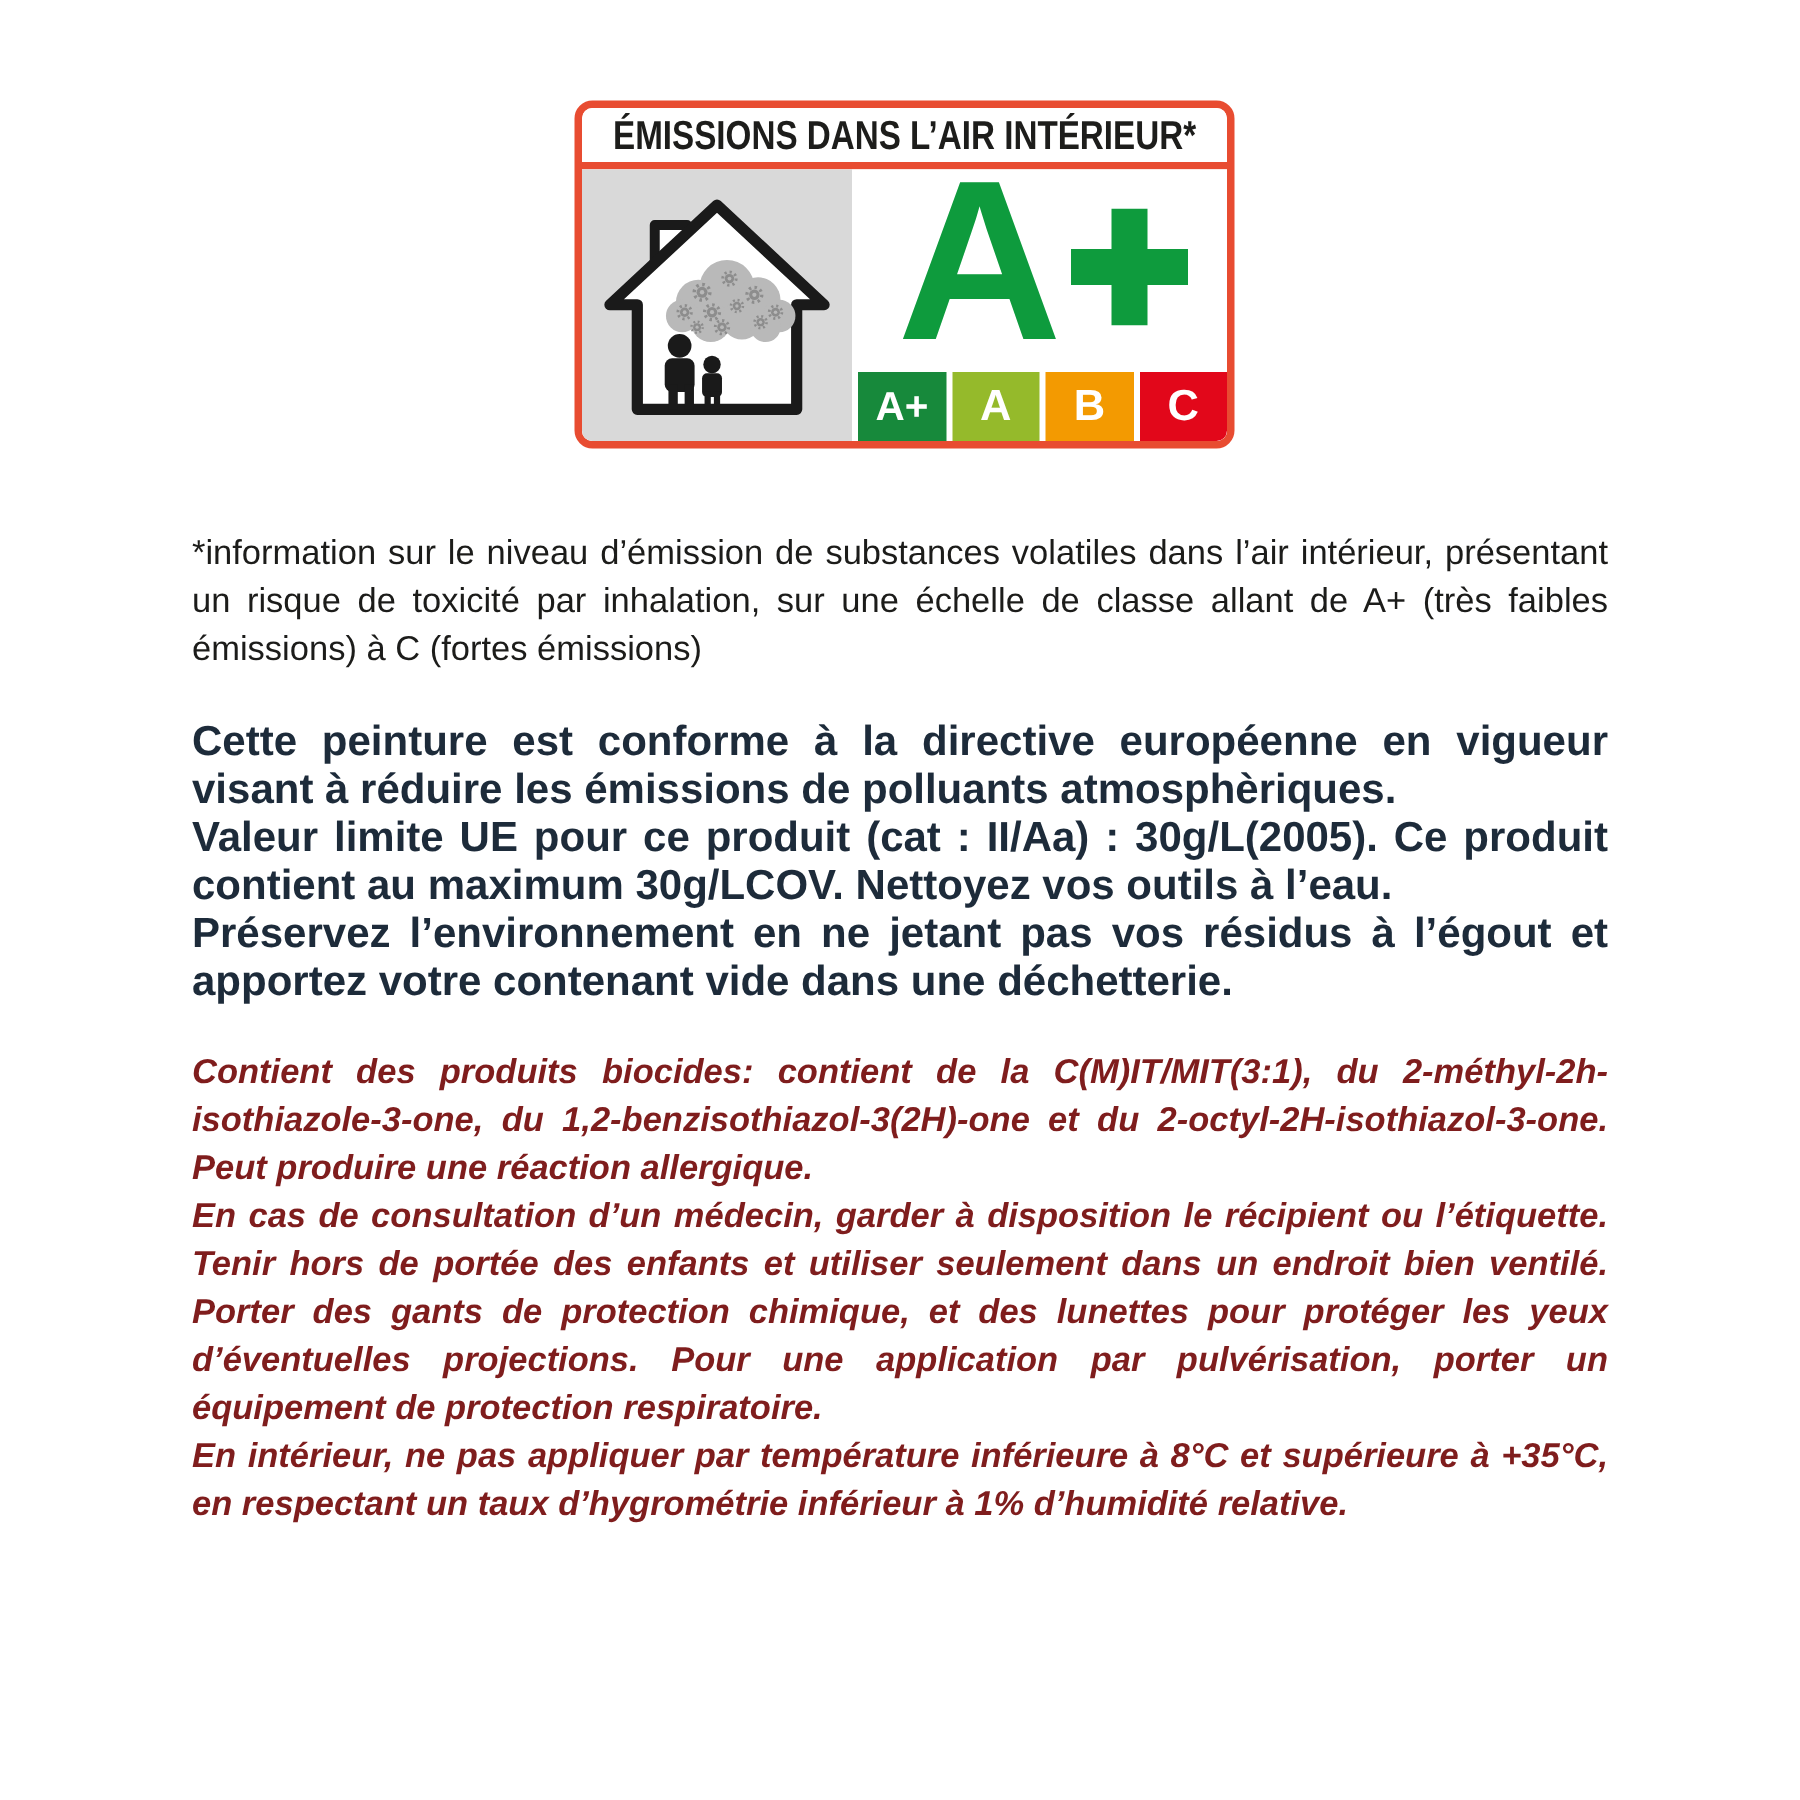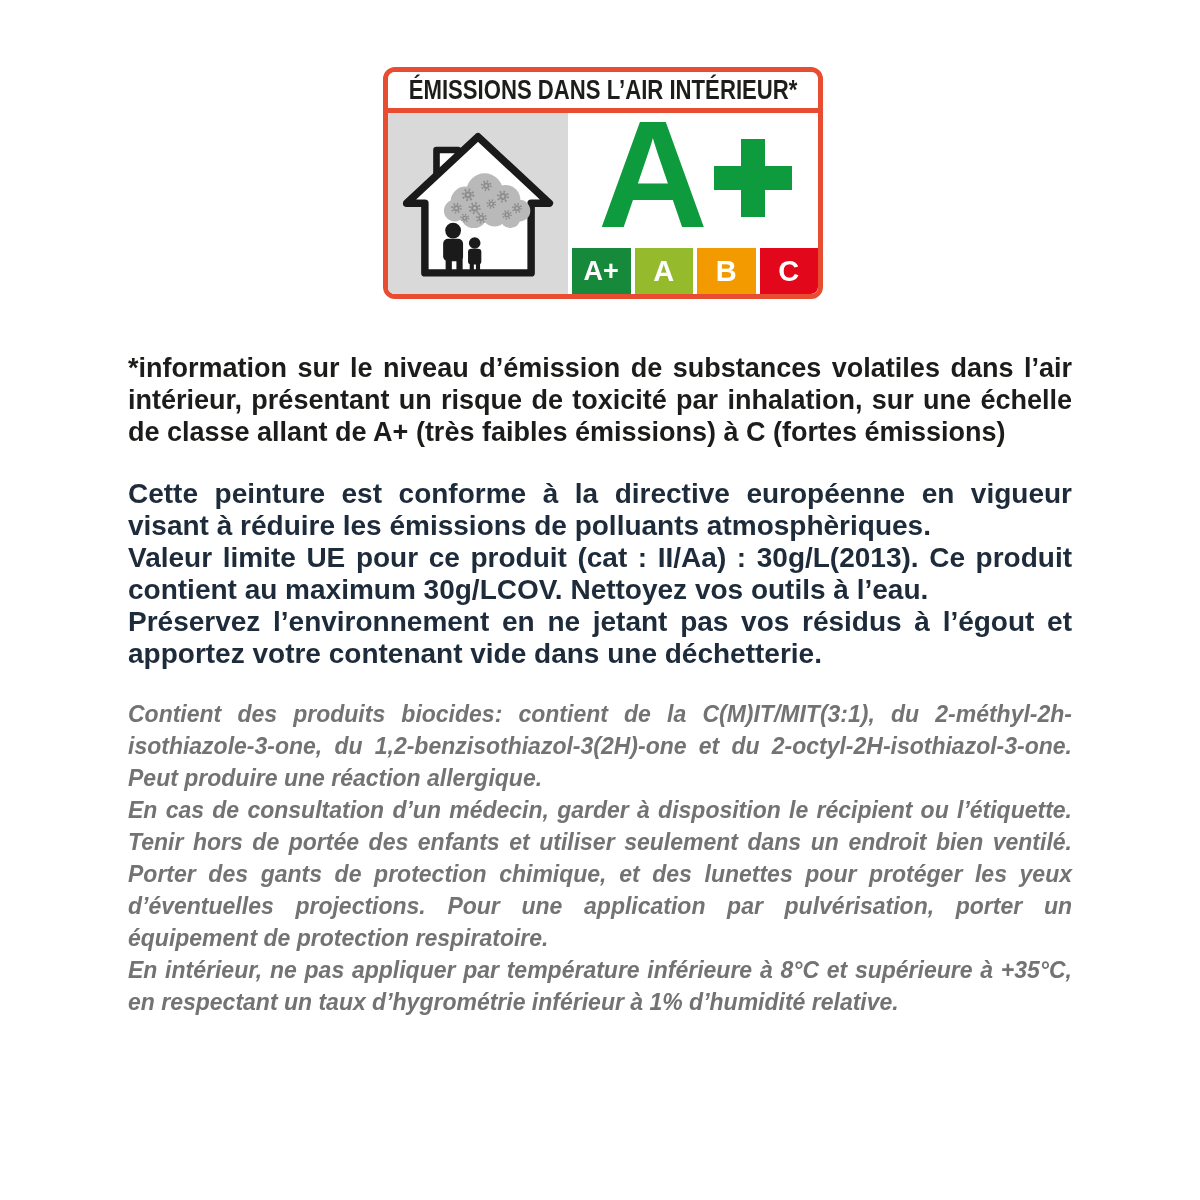--- a/index.html
+++ b/index.html
@@ -24,24 +24,24 @@
   .scale-row{height:46px;display:flex;gap:4px;margin-top:5px;}
   .scale-cell{flex:1;display:flex;align-items:center;justify-content:center;
               color:#ffffff;font-weight:700;font-size:29px;}
   .scale-cell.c0{background:#17893b;font-size:27px;}
   .scale-cell.c1{background:#95ba2b;}
   .scale-cell.c2{background:#f39a01;}
   .scale-cell.c3{background:#e2071a;}
 
   
   .textcol{position:absolute;left:128px;width:944px;color:#1c1c1a;}
-  .p-footnote{top:352px;font-size:27px;font-weight:700;line-height:32px;text-align:justify;}
+  .p-footnote{top:352px;font-size:23px;font-weight:400;line-height:32px;text-align:justify;}
   .p-reg{top:478px;font-size:28px;font-weight:700;line-height:32px;text-align:justify;color:#1d2b3a;}
   .p-warn{top:698px;font-size:23px;font-weight:700;font-style:italic;line-height:32px;
-          text-align:justify;color:#737373;}
+          text-align:justify;color:#7f1d1d;}
 </style>
 </head>
 <body>
 
 <div class="page">
 
   <div class="label-box">
     <div class="label-title">
       <span>ÉMISSIONS DANS L’AIR INTÉRIEUR*</span>
     </div>
@@ -116,21 +116,21 @@
         </div>
       </div>
 
     </div>
   </div>
 
   <div class="textcol p-footnote" style="position:absolute;top:352px;">*information sur le niveau d’émission de substances volatiles dans l’air intérieur, présentant un risque de toxicité par inhalation, sur une échelle de classe allant de A+ (très faibles émissions) à C (fortes émissions)</div>
 
   <div class="textcol p-reg" style="position:absolute;top:478px;">
     <div>Cette peinture est conforme à la directive européenne en vigueur visant à réduire les émissions de polluants atmosphèriques.</div>
-    <div>Valeur limite UE pour ce produit (cat : II/Aa) : 30g/L(2013). Ce produit contient au maximum 30g/LCOV. Nettoyez vos outils à l’eau.</div>
+    <div>Valeur limite UE pour ce produit (cat : II/Aa) : 30g/L(2005). Ce produit contient au maximum 30g/LCOV. Nettoyez vos outils à l’eau.</div>
     <div>Préservez l’environnement en ne jetant pas vos résidus à l’égout et apportez votre contenant vide dans une déchetterie.</div>
   </div>
 
   <div class="textcol p-warn" style="position:absolute;top:698px;">
     <div>Contient des produits biocides: contient de la C(M)IT/MIT(3:1), du 2-méthyl-2h-isothiazole-3-one, du 1,2-benzisothiazol-3(2H)-one et du 2-octyl-2H-isothiazol-3-one. Peut produire une réaction allergique.</div>
     <div>En cas de consultation d’un médecin, garder à disposition le récipient ou l’étiquette. Tenir hors de portée des enfants et utiliser seulement dans un endroit bien ventilé. Porter des gants de protection chimique, et des lunettes pour protéger les yeux d’éventuelles projections. Pour une application par pulvérisation, porter un équipement de protection respiratoire.</div>
     <div>En intérieur, ne pas appliquer par température inférieure à 8°C et supérieure à +35°C, en respectant un taux d’hygrométrie inférieur à 1% d’humidité relative.</div>
   </div>
 
 </div>

